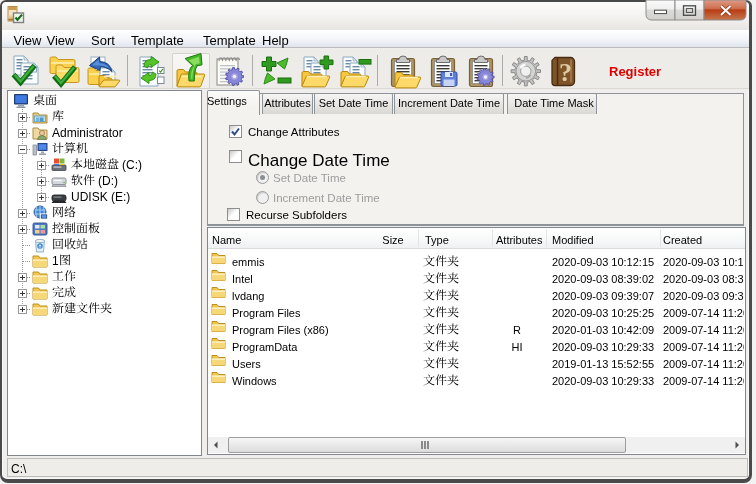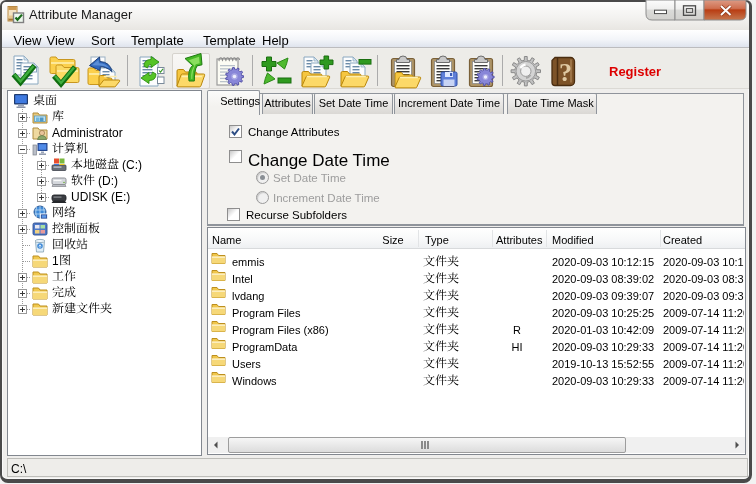--- a/index.html
+++ b/index.html
@@ -48,21 +48,20 @@
 <div id="win"></div>
 <div class="abs" style="left:2px;top:2px;width:747px;height:28px;background:linear-gradient(#fdfdfc,#f3f2f0 55%,#e8e6e2);border-radius:5px 5px 0 0"></div>
 <svg class="abs" style="left:7px;top:6px" width="18" height="17">
 <rect x="1" y="0.5" width="9" height="14.5" fill="#f4e3c3" stroke="#b98a45" stroke-width="1"></rect>
 <rect x="1.5" y="1" width="8" height="3" fill="#cf9b52"></rect>
 <rect x="1.5" y="9.5" width="8" height="2.5" fill="#e8c98f"></rect>
 <rect x="1.5" y="12.5" width="8" height="2" fill="#a8762f"></rect>
 <rect x="6.5" y="7" width="10" height="9.5" fill="#eef7ee" stroke="#808080" stroke-width="1.4"></rect>
 <path d="M8.5 11.5 L10.5 13.8 L15 8.6" stroke="#1a6b1a" stroke-width="2.2" fill="none"></path>
 </svg>
-<div class="txt" style="left:29px;top:7px;font-size:13px;color:#1a1a1a">Attribute Manager</div>
 <svg class="abs" style="left:645px;top:0px" width="103" height="21">
 <defs>
 <linearGradient id="wbtn" x1="0" y1="0" x2="0" y2="1">
  <stop offset="0" stop-color="#fcfcfc"></stop>
           <stop offset="0.45" stop-color="#efefee"></stop>
           <stop offset="0.5" stop-color="#dbdbd9"></stop>
           <stop offset="1" stop-color="#d2d1ce"></stop>
 </linearGradient>
 <linearGradient id="cbtn" x1="0" y1="0" x2="0" y2="1">
  <stop offset="0" stop-color="#dd9b85"></stop>
@@ -458,21 +457,21 @@
     </svg>
 <svg class="ck" style="left:52px;top:302px" width="62" height="16" fill="#000">
       <use href="#g15" x="0" y="10.4"></use>
       <use href="#g10" x="12" y="10.4"></use>
       <use href="#g14" x="24" y="10.4"></use>
       <use href="#g0" x="36" y="10.4"></use>
       <use href="#g6" x="48" y="10.4"></use>
     </svg>
 <div class="abs" style="left:207px;top:93px;width:537px;height:133px;background:#f3f2ef;border:1px solid #8f949b;border-bottom:2px solid #8f949b"></div>
 <div class="abs" style="left:207px;top:90px;width:53px;height:25px;background:linear-gradient(#fbfbfa,#f3f2ef 65%);border:1px solid #8f949b;border-bottom:none;border-radius:2px 2px 0 0"></div>
-<div class="txt" style="left:207px;top:95px;width:53px;text-align:right;font-size:11px">Settings</div>
+<div class="txt" style="left:207px;top:95px;width:53px;text-align:left;font-size:11px">Settings</div>
 <div class="abs" style="left:262px;top:93px;width:51px;height:21px;background:linear-gradient(#f6f5f4,#dad8d4);border:1px solid #8f949b;border-bottom:none;border-radius:2px 2px 0 0"></div>
 <div class="txt" style="left:262px;top:97px;width:51px;text-align:center;font-size:11px">Attributes</div>
 <div class="abs" style="left:314px;top:93px;width:79px;height:21px;background:linear-gradient(#f6f5f4,#dad8d4);border:1px solid #8f949b;border-bottom:none;border-radius:2px 2px 0 0"></div>
 <div class="txt" style="left:314px;top:97px;width:79px;text-align:center;font-size:11px">Set Date Time</div>
 <div class="abs" style="left:394px;top:93px;width:110px;height:21px;background:linear-gradient(#f6f5f4,#dad8d4);border:1px solid #8f949b;border-bottom:none;border-radius:2px 2px 0 0"></div>
 <div class="txt" style="left:394px;top:97px;width:110px;text-align:center;font-size:11px">Increment Date Time</div>
 <div class="abs" style="left:507px;top:93px;width:90px;height:21px;background:linear-gradient(#f6f5f4,#dad8d4);border:1px solid #8f949b;border-bottom:none;border-radius:2px 2px 0 0"></div>
 <div class="txt" style="left:507px;top:97px;width:94px;text-align:center;font-size:11px">Date Time Mask</div>
 <div class="abs" style="left:229px;top:125px;width:13px;height:13px;background:linear-gradient(135deg,#c8c8c8,#fff 50%);border:1px solid #8e8e8e"></div>
     <svg class="abs" style="left:229px;top:125px" width="13" height="13">
@@ -584,21 +583,21 @@
       <path d="M1 3.5 l5 0 l1.5 2 l6.5 0 l0 8 l-13 0 Z" fill="#f0c64a" stroke="#bd8f1f" stroke-width="1"></path>
       <path d="M1 6.5 h13 v7 h-13 Z" fill="#f6d878"></path>
       <path d="M1 6.5 h13 v1.4 h-13 Z" fill="#fcf0c8"></path>
     </svg>
 <div class="txt" style="left:232px;top:358px;font-size:11px">Users</div>
 <svg class="ck" style="left:423px;top:357px" width="38" height="16" fill="#000">
       <use href="#g14" x="0" y="10.4"></use>
       <use href="#g0" x="12" y="10.4"></use>
       <use href="#g6" x="24" y="10.4"></use>
     </svg>
-<div class="txt" style="left:552px;top:358px;font-size:11px">2019-10-13 15:52:55</div>
+<div class="txt" style="left:552px;top:358px;font-size:11px">2019-01-13 15:52:55</div>
 <div class="txt" style="left:663px;top:358px;width:81px;overflow:hidden;font-size:11px">2009-07-14 11:20:0</div>
 <svg class="abs" style="left:211px;top:369px" width="16" height="16">
       <path d="M1 3.5 l5 0 l1.5 2 l6.5 0 l0 8 l-13 0 Z" fill="#f0c64a" stroke="#bd8f1f" stroke-width="1"></path>
       <path d="M1 6.5 h13 v7 h-13 Z" fill="#f6d878"></path>
       <path d="M1 6.5 h13 v1.4 h-13 Z" fill="#fcf0c8"></path>
     </svg>
 <div class="txt" style="left:232px;top:375px;font-size:11px">Windows</div>
 <svg class="ck" style="left:423px;top:374px" width="38" height="16" fill="#000">
       <use href="#g14" x="0" y="10.4"></use>
       <use href="#g0" x="12" y="10.4"></use>

